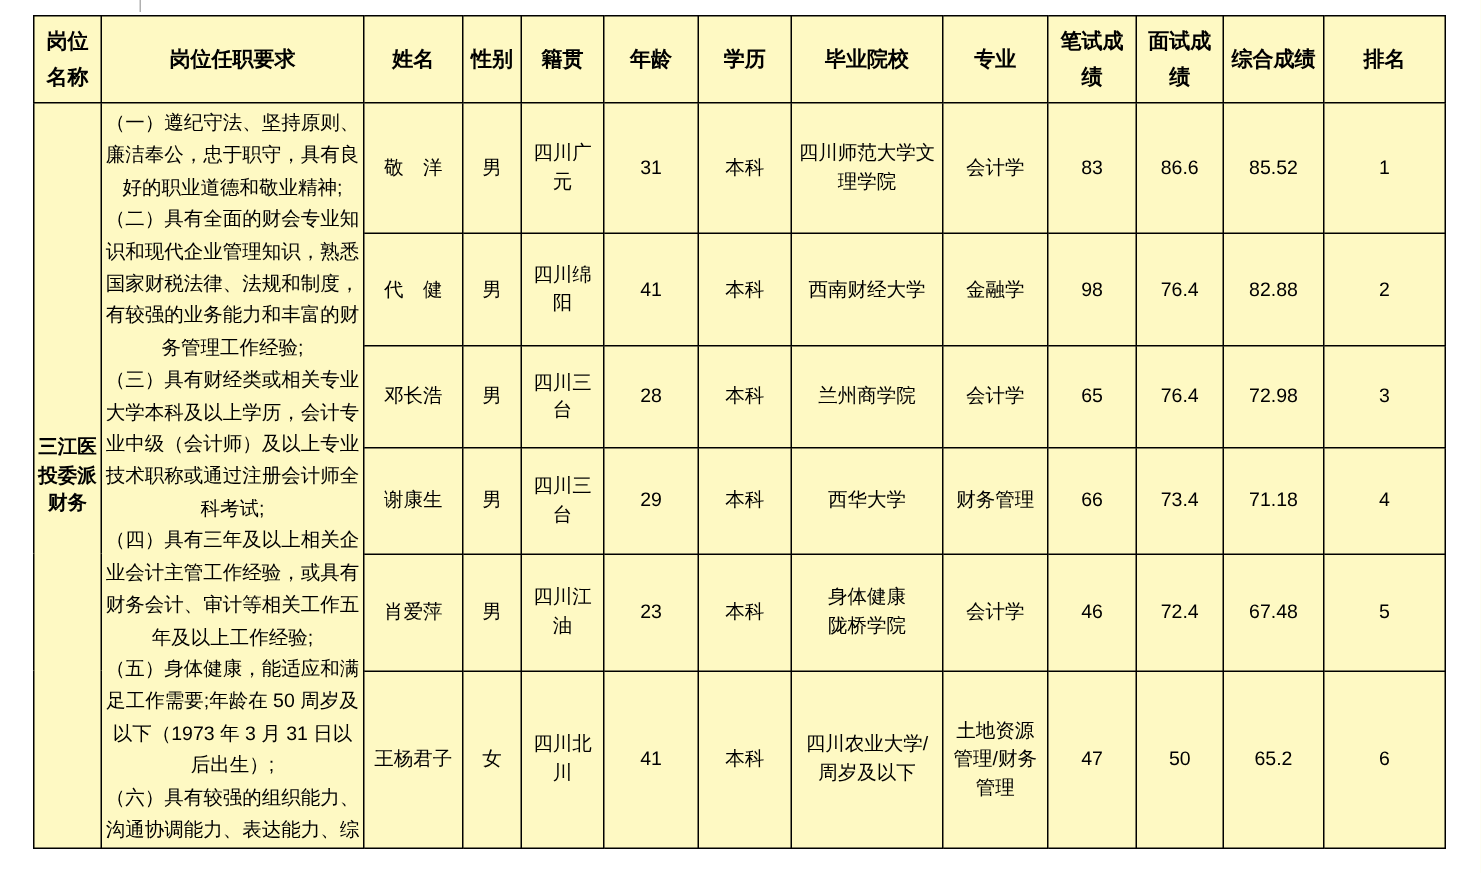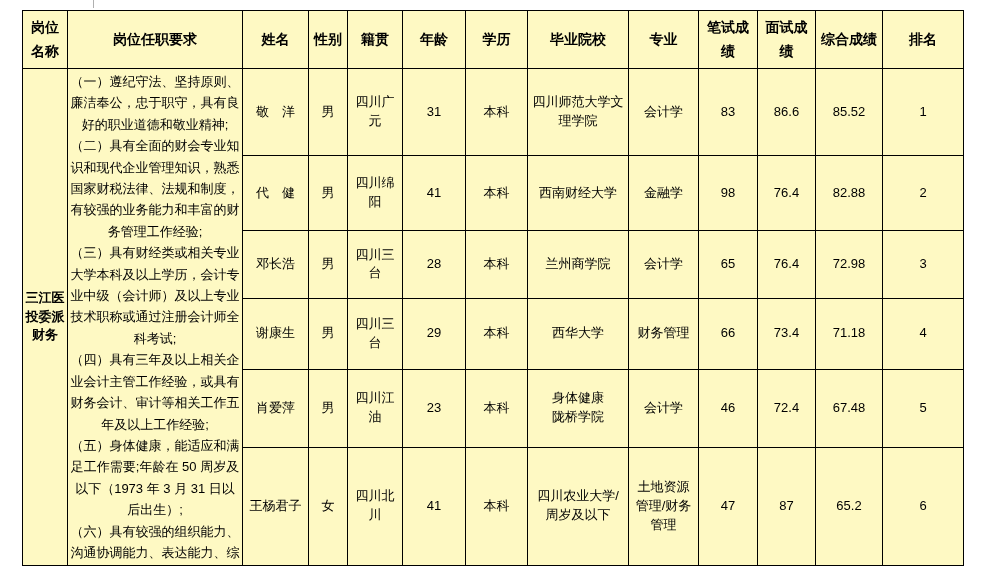--- a/index.html
+++ b/index.html
@@ -193,19 +193,19 @@
       <td class="preline">四川北
 川</td>
       <td>41</td>
       <td>本科</td>
       <td class="preline">四川农业大学/
 周岁及以下</td>
       <td class="preline">土地资源
 管理/财务
 管理</td>
       <td>47</td>
-      <td>87</td>
+      <td>50</td>
       <td>65.2</td>
       <td>6</td>
     </tr>
   </tbody>
     </table>
 </div>
 
 </body></html>

